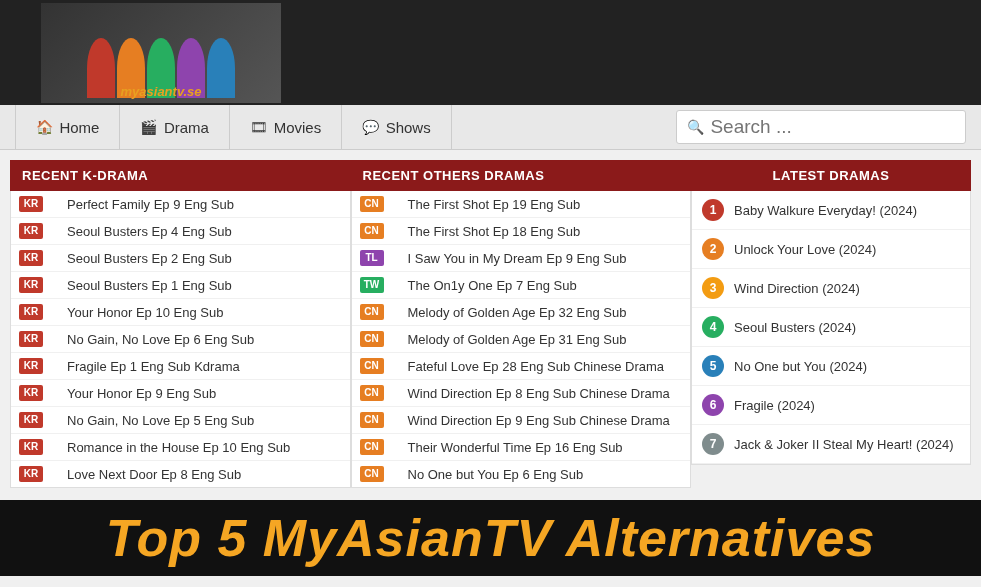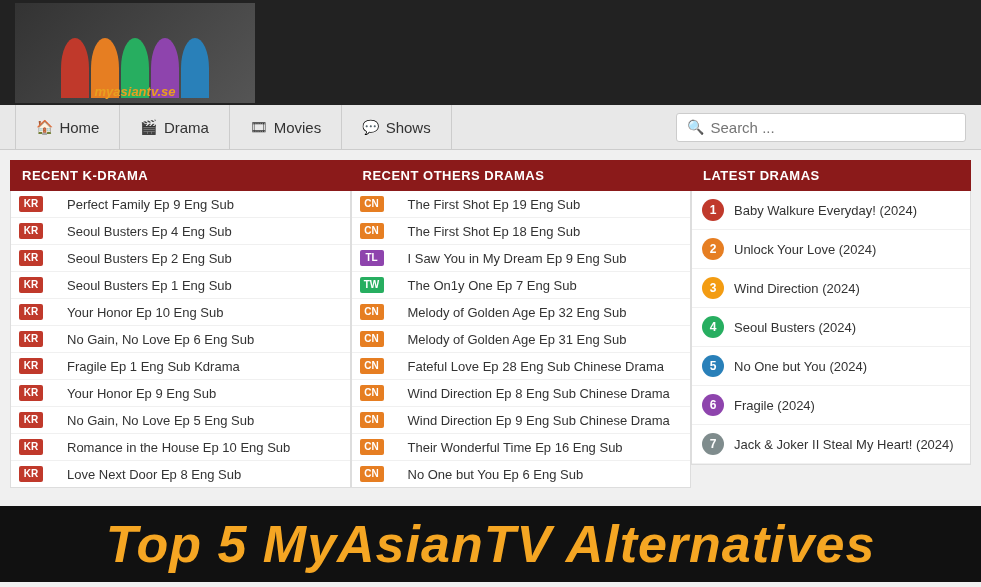--- a/index.html
+++ b/index.html
@@ -15,20 +15,21 @@
     }
     .logo-anime {
       width: 240px;
       height: 100px;
       background: linear-gradient(135deg, #333 0%, #555 100%);
       display: flex;
       align-items: flex-end;
       justify-content: center;
       position: relative;
       overflow: hidden;
+      margin-left: 26px;
     }
     .logo-anime-figures {
       display: flex;
       gap: 2px;
       align-items: flex-end;
       padding-bottom: 5px;
     }
     .figure {
       width: 28px;
       height: 60px;
@@ -86,21 +87,21 @@
       border-radius: 3px;
       padding: 5px 10px;
       width: 290px;
       gap: 6px;
     }
     .search-icon { color: #888; font-size: 14px; }
     .search-input {
       border: none;
       outline: none;
       flex: 1;
-      font-size: 15px;
+      font-size: 19px;
       color: #404040;
       background: transparent;
     }
 
     
     .main {
       display: flex;
       gap: 0;
       padding: 10px;
     }
@@ -189,32 +190,33 @@
     .num-6 { background: #8e44ad; }
     .num-7 { background: #7f8c8d; }
 
     
     .bottom-banner {
       background: #111;
       height: 76px;
       display: flex;
       align-items: center;
       justify-content: center;
-      margin-top: 8px;
+      margin-top: 2px;
     }
     .banner-text {
       font-size: 52px;
       font-weight: 900;
       color: #f5a623;
       font-style: italic;
       text-align: center;
       letter-spacing: 1px;
     }
 
     .col-right .section-header {
+      text-align: center;
     }
   </style>
 </head>
 <body>
 
 <div class="header">
   <div class="logo-anime">
     <div class="logo-anime-figures">
       <div class="figure fig1"></div>
       <div class="figure fig2"></div>

